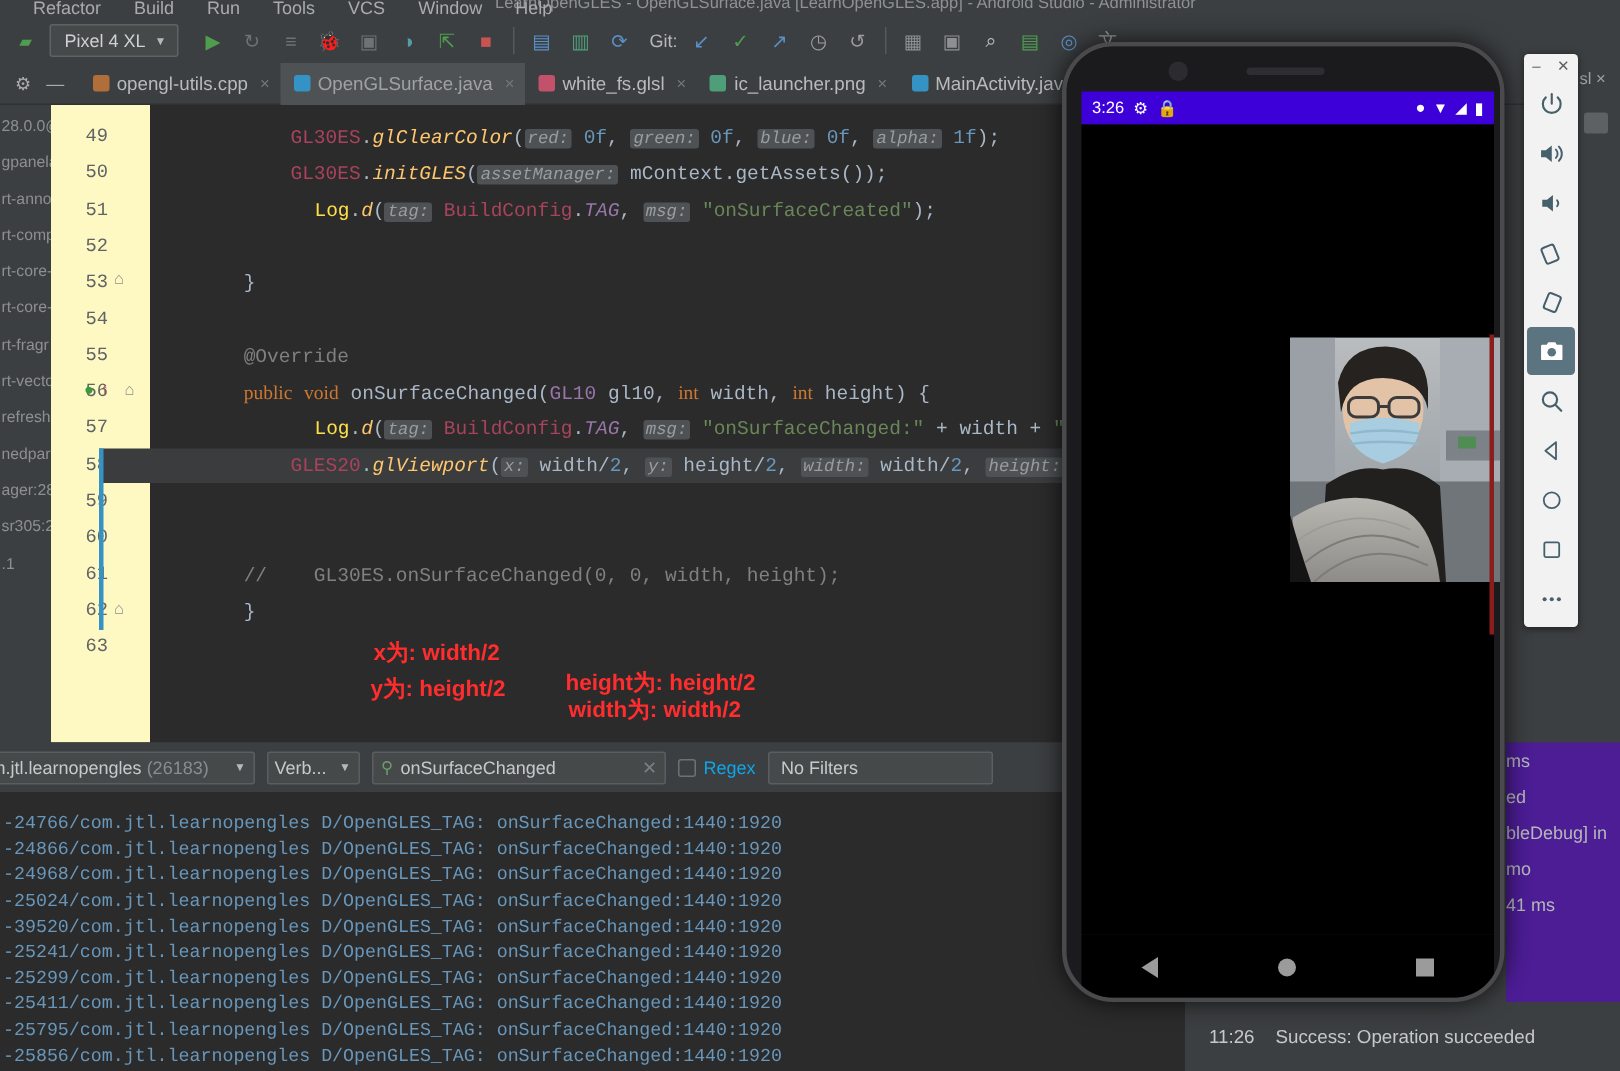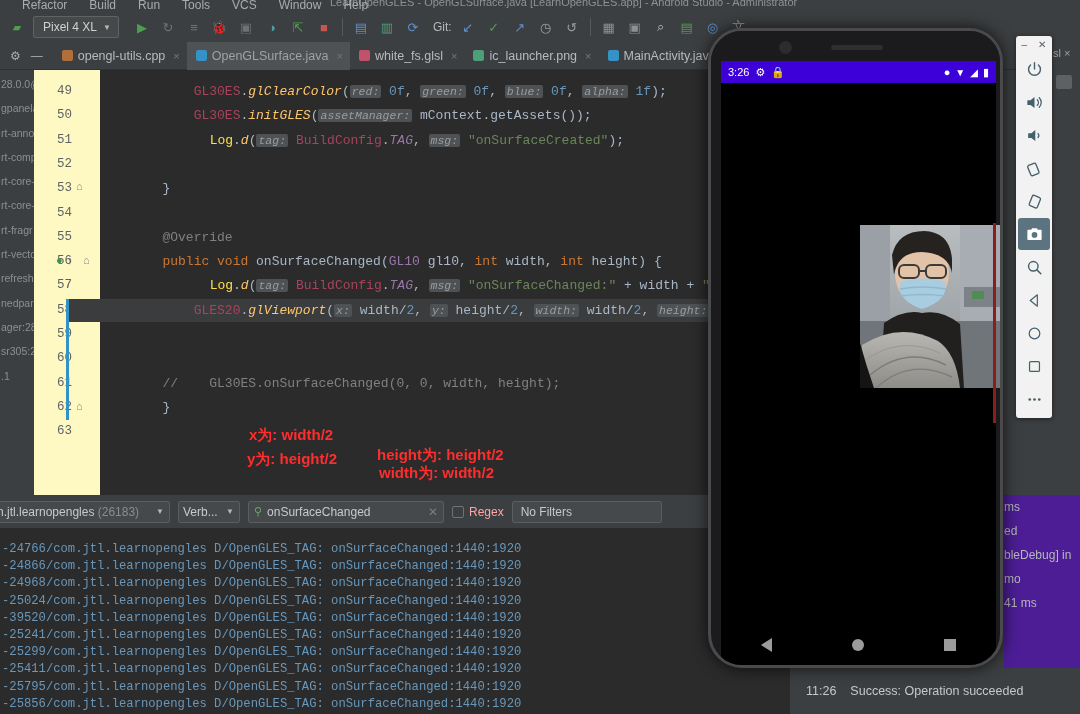--- a/index.html
+++ b/index.html
@@ -95,21 +95,21 @@
   .cl {
     position: absolute; left: 0; white-space: pre;
     font-family: "Liberation Mono", monospace; font-size: 13px;
     color: #a9b7c6;
   }
   .hl-line {
     position: absolute; left: -34px; width: 710px; height: 23px;
     background: #3a3c3e;
   }
   .caretbar { position: absolute; left: -34px; width: 3px; background: #3592c4; }
-  .k  { color: #cc7832; }   
+  .k  { color: #cc7832; font-family: Liberation Serif, serif; }   
   .s  { color: #6a8759; }   
   .n  { color: #6897bb; }   
   .cm { color: #fde047; margin-left: 16px; }   
   .cmt{ color: #808080; }   
   .fn { color: #ffc66d; font-style: italic; }
   .cls{ color: #a9435d; }
   .cls2{ color: #9876aa; }
   .fld{ color: #9876aa; font-style: italic; }
   .hint {
     background: #4e5254; color: #9a9da0; border-radius: 2px;
@@ -137,21 +137,21 @@
   .searchbox {
     display: flex; align-items: center; height: 22px; width: 196px;
     border: 1px solid #5a5e60; border-radius: 2px; background: #45494a;
     padding: 0 5px; gap: 5px; color: #c7c9cb; font-size: 12px;
   }
   .searchbox .clr { margin-left: auto; color: #7b7e80; font-size: 12px; }
   .cbx {
     width: 12px; height: 12px; border: 1px solid #6f7274; border-radius: 2px;
     background: #3c3f41; display: inline-block;
   }
-  .chkwrap { display: flex; align-items: center; gap: 5px; color: #fca5a5; font-size: 12px; }
+  .chkwrap { display: flex; align-items: center; gap: 5px; color: #0ea5e9; font-size: 12px; }
   .nofilter {
     height: 22px; display: flex; align-items: center; padding: 0 8px;
     color: #c7c9cb; font-size: 12px; background: #45494a;
     border: 1px solid #5a5e60; border-radius: 2px; min-width: 150px;
   }
 
   
   .logout {
     position: absolute; left: 0; top: 528px; width: 790px; height: 186px;
     background: #2b2b2b; overflow: hidden; padding-top: 13px;

